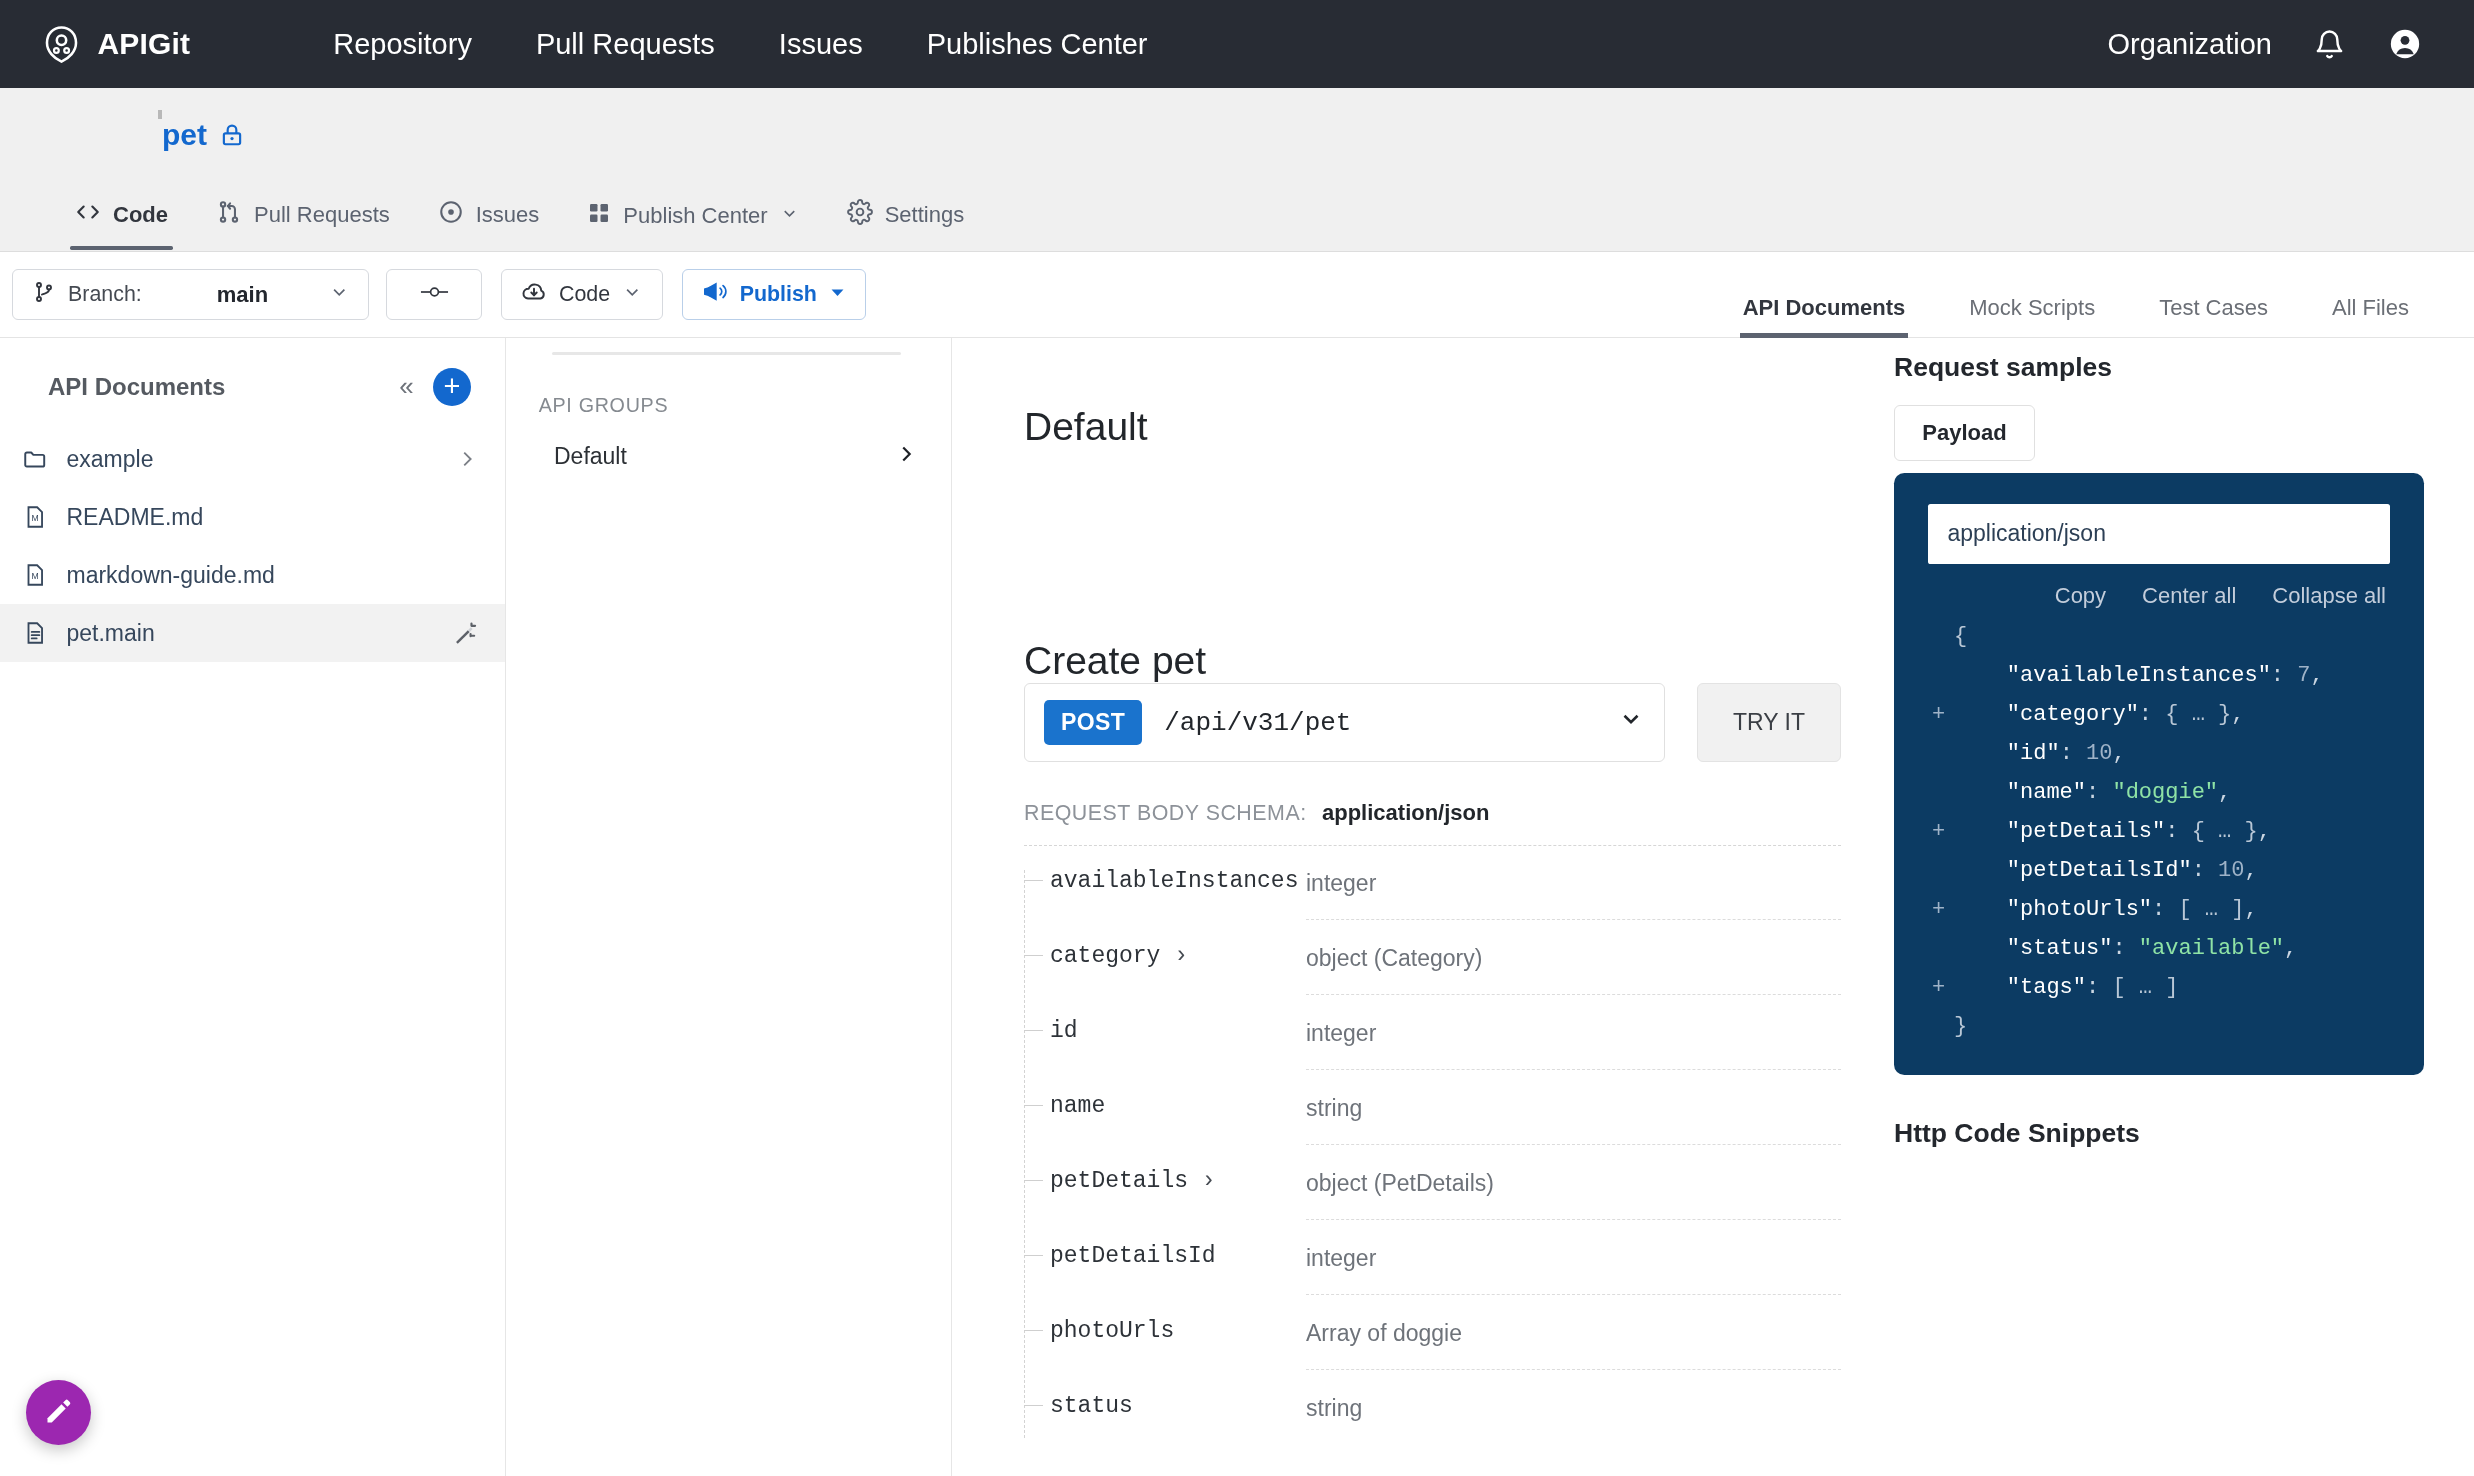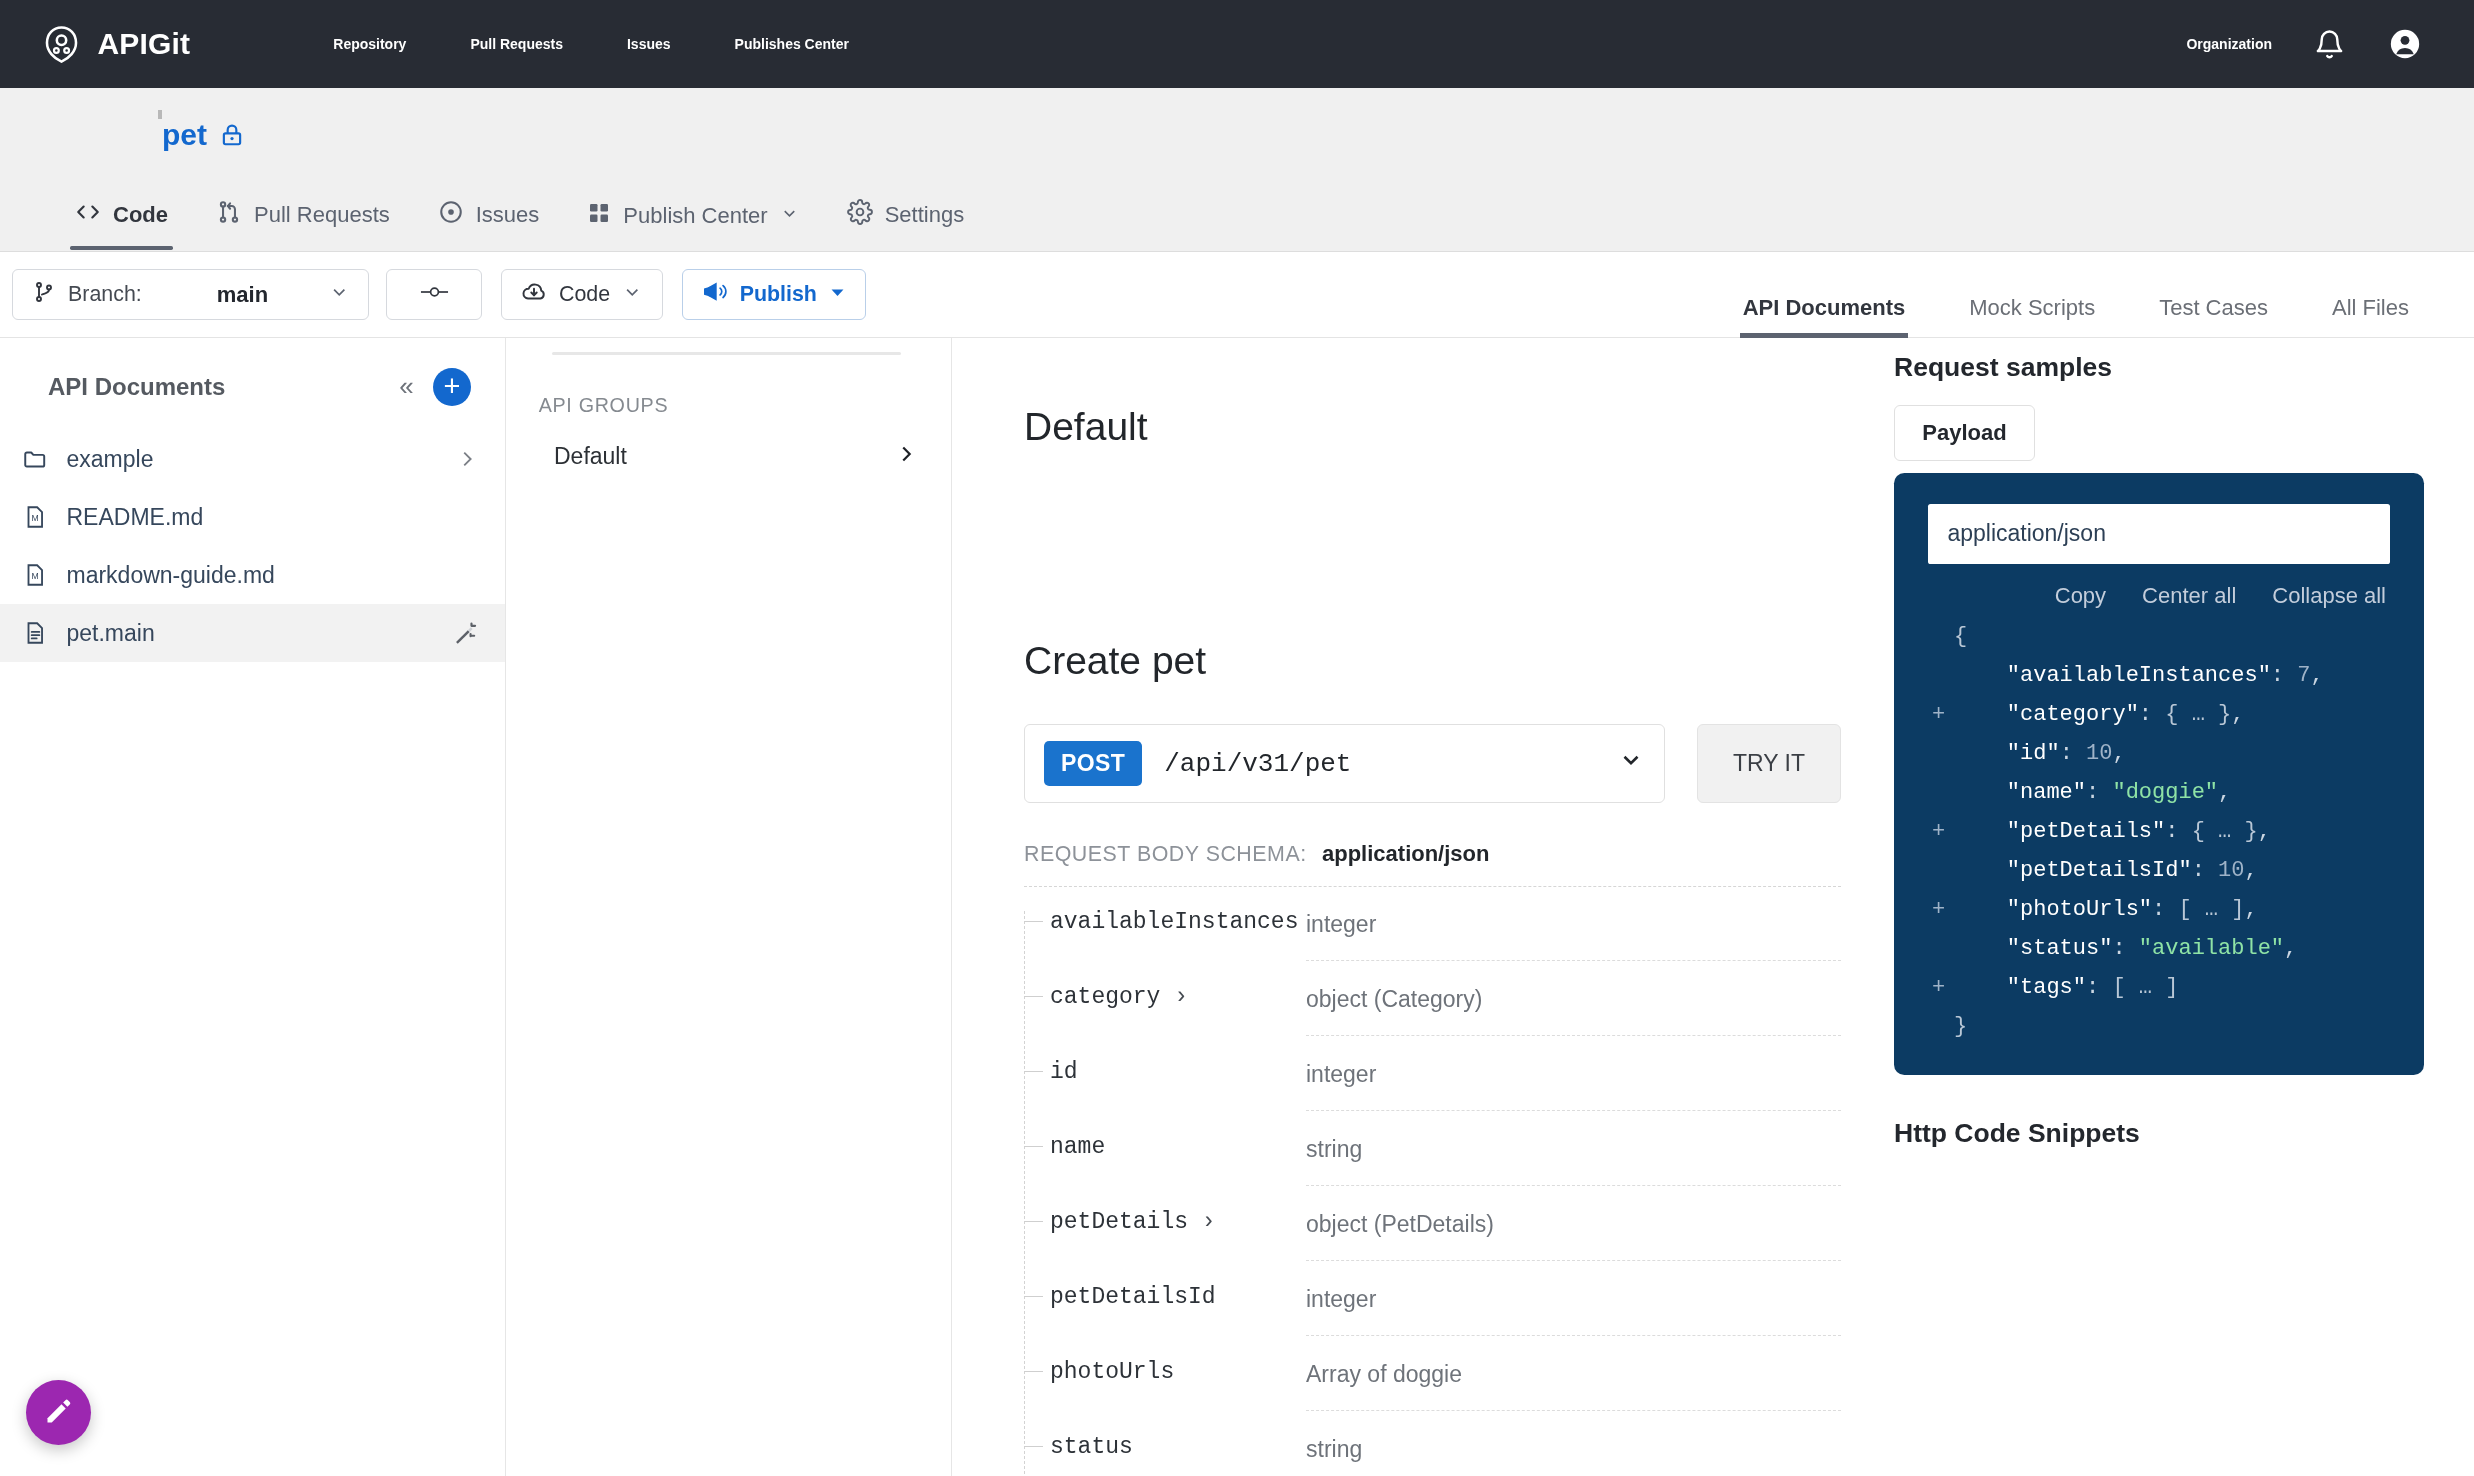--- a/index.html
+++ b/index.html
@@ -17,21 +17,21 @@
     display: flex;
     align-items: center;
     padding: 0 51px 0 41px;
     position: relative;
   }
   .brand { display: flex; align-items: center; gap: 15.4px; margin-right: 111px; }
   .brand-logo { width: 41px; height: 41px; display:block; }
   .brand-name { color:#fff; font-size: 30px; font-weight: 700; letter-spacing: 0.2px; }
   .topnav-links { display:flex; align-items:center; gap: 0; }
   .topnav-link {
-    color:#ffffff; font-size: 14px; font-weight: 700;
+    color:#ffffff; font-size: 29px; font-weight: 400;
     padding: 0 32px; cursor:pointer; white-space:nowrap;
   }
   .topnav-right { margin-left: auto; display:flex; align-items:center; gap: 38px; }
   .topnav-right .topnav-link { padding: 0; }
   .icon-btn { width: 38px; height: 38px; display:flex; align-items:center; justify-content:center; cursor:pointer; }
 
   
   .repo-header {
     background: #f0f0f0;
     border-bottom: 0.9px solid #dddddd;
@@ -163,21 +163,21 @@
     flex: 1 1 auto; background:#fff; position: relative;
     padding: 0 51px 0 72px;
     display:flex; gap: 53px;
   }
   .doc-left { flex: 1 1 auto; min-width: 0; }
   .doc-right { width: 530px; flex: 0 0 530px; padding-top: 13.7px;}
 
   .doc-h1 { font-size: 39px; color:#22262b; font-weight:400; margin-top: 67px; }
   .doc-h2 { font-size: 39px; color:#22262b; font-weight:400; margin-top: 190px; }
 
-  .endpoint-row { display:flex; align-items:flex-end; gap: 32px; margin-top: 41px; }
+  .endpoint-row { display:flex; align-items:flex-end; gap: 32px; }
   .endpoint-box {
     flex: 1 1 auto;
     height: 79px; border:0.9px solid #e0e0e0; border-radius:6px;
     display:flex; align-items:center; padding: 0 20.5px 0 19px;
     background:#fff; cursor:pointer;
   }
   .method-pill {
     background:#1a73cd; color:#fff; font-weight:700;
     font-size: 23px; border-radius: 5.1px; padding: 9.4px 17px;
     letter-spacing:0.4px;

